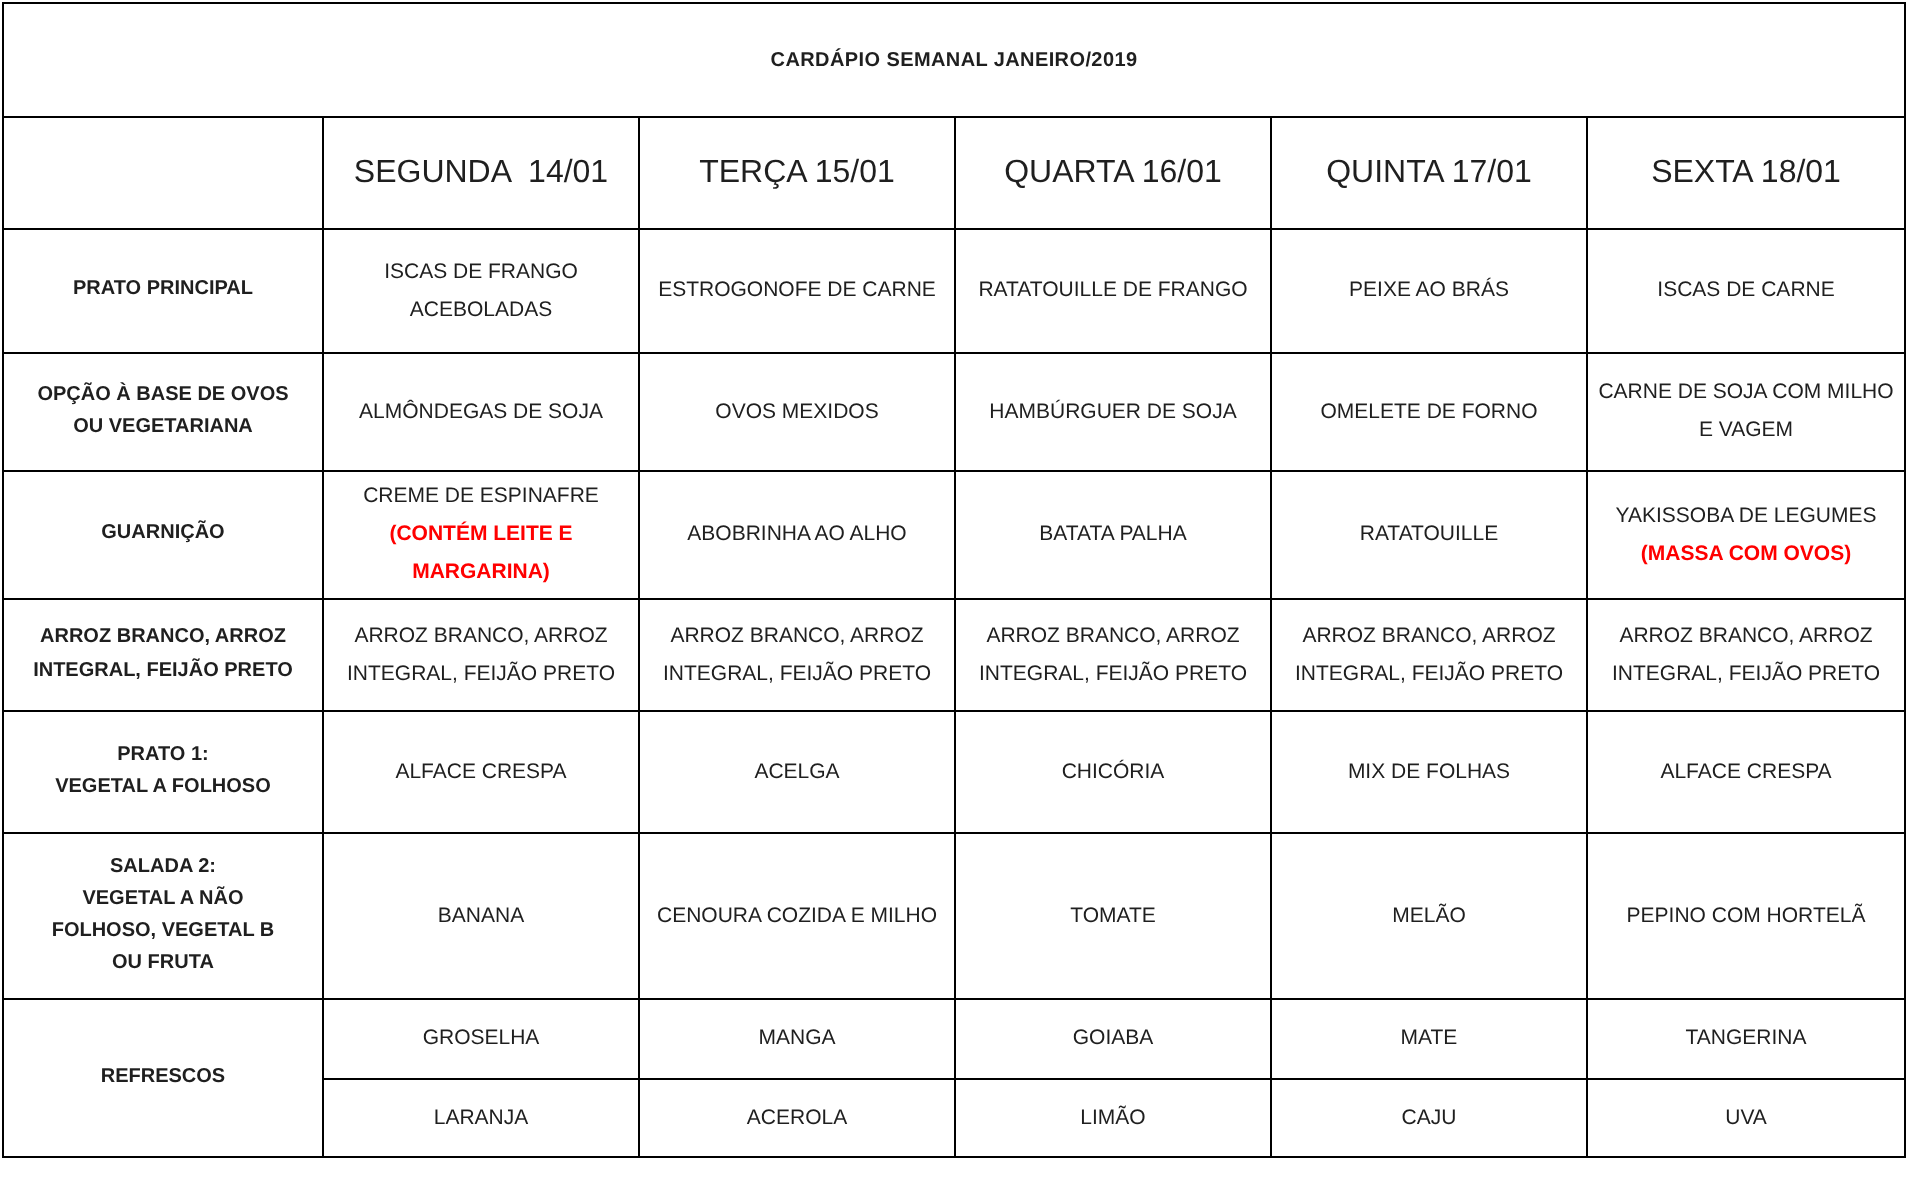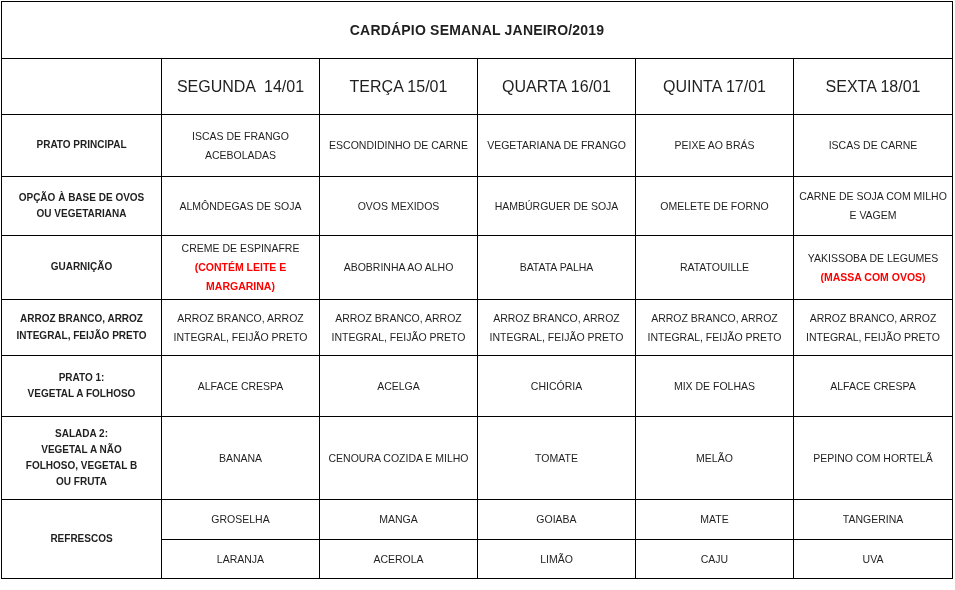--- a/index.html
+++ b/index.html
@@ -25,21 +25,21 @@
   }
   td{
     border:1px solid var(--border-color);
     text-align:center;
     vertical-align:middle;
     padding:1px 3px;
     overflow:hidden;
   }
   .title-cell{
     font-weight:bold;
-    font-size:14px;
+    font-size:10px;
     letter-spacing:0.2px;
   }
   .day-header{
     font-weight:normal;
     font-size:16px;
     white-space:pre-wrap;
   }
   .row-label{
     font-weight:bold;
     font-size:10px;
@@ -98,24 +98,24 @@
     <td class="day-header">SEXTA 18/01</td>
   </tr>
 
   <tr class="r-prato">
     <td class="row-label">PRATO PRINCIPAL</td>
     <td>
           <div class="cell-main">ISCAS DE FRANGO
 ACEBOLADAS</div>
         </td>
     <td>
-          <div class="cell-main">ESCONDIDINHO DE CARNE</div>
-        </td>
-    <td>
-          <div class="cell-main">VEGETARIANA DE FRANGO</div>
+          <div class="cell-main">ESTROGONOFE DE CARNE</div>
+        </td>
+    <td>
+          <div class="cell-main">RATATOUILLE DE FRANGO</div>
         </td>
     <td>
           <div class="cell-main">PEIXE AO BRÁS</div>
         </td>
     <td>
           <div class="cell-main">ISCAS DE CARNE</div>
         </td>
   </tr>
 
   <tr class="r-opcao">

